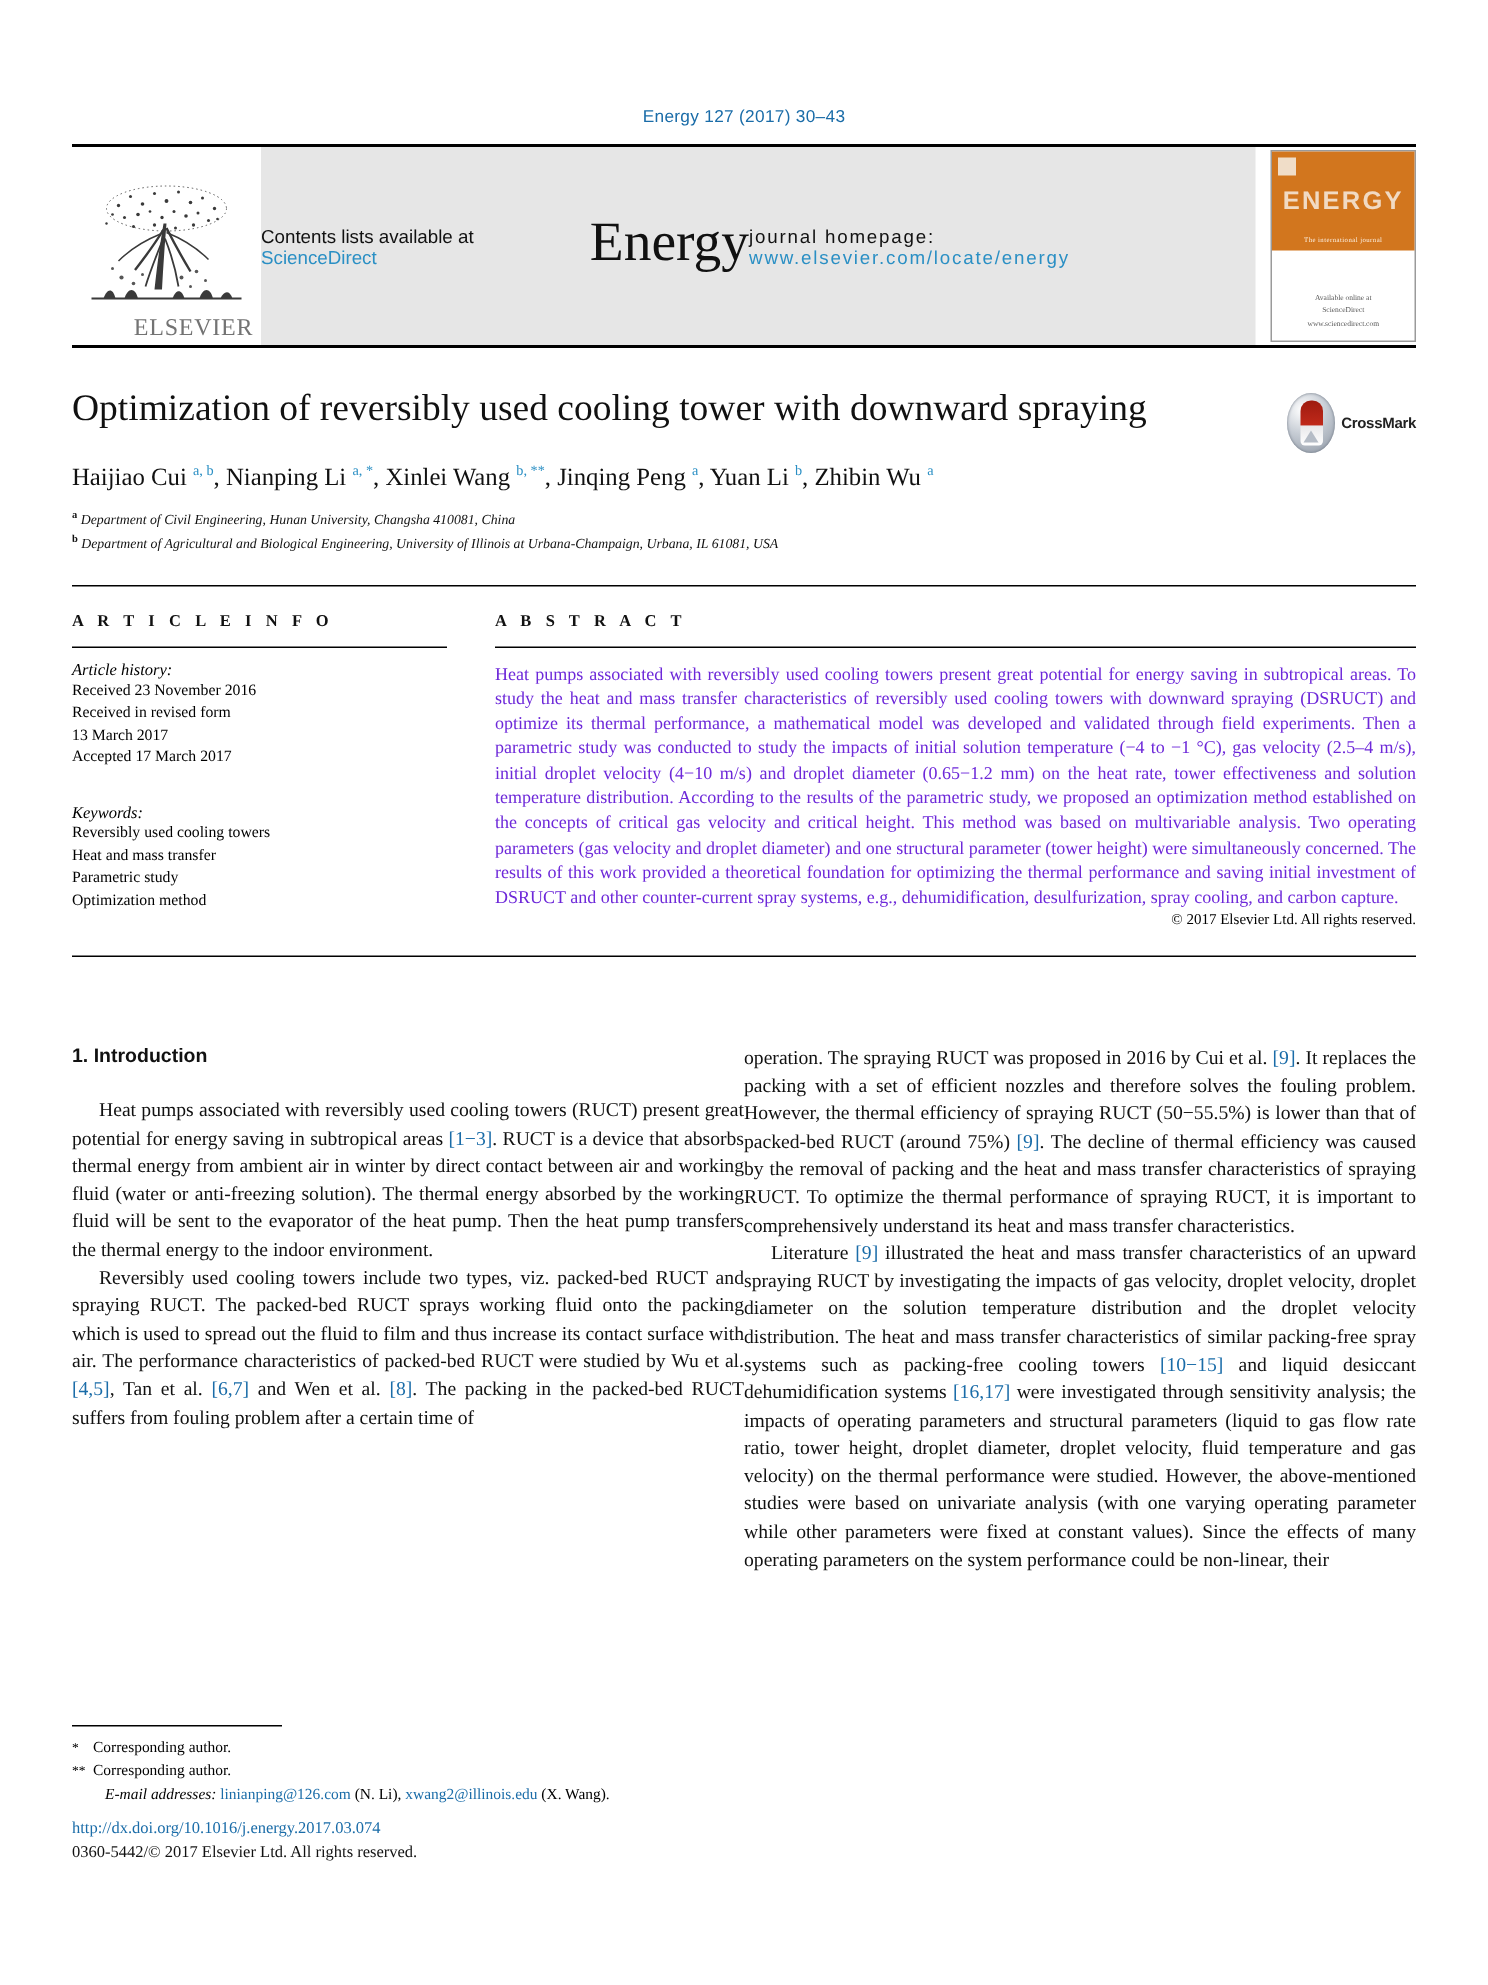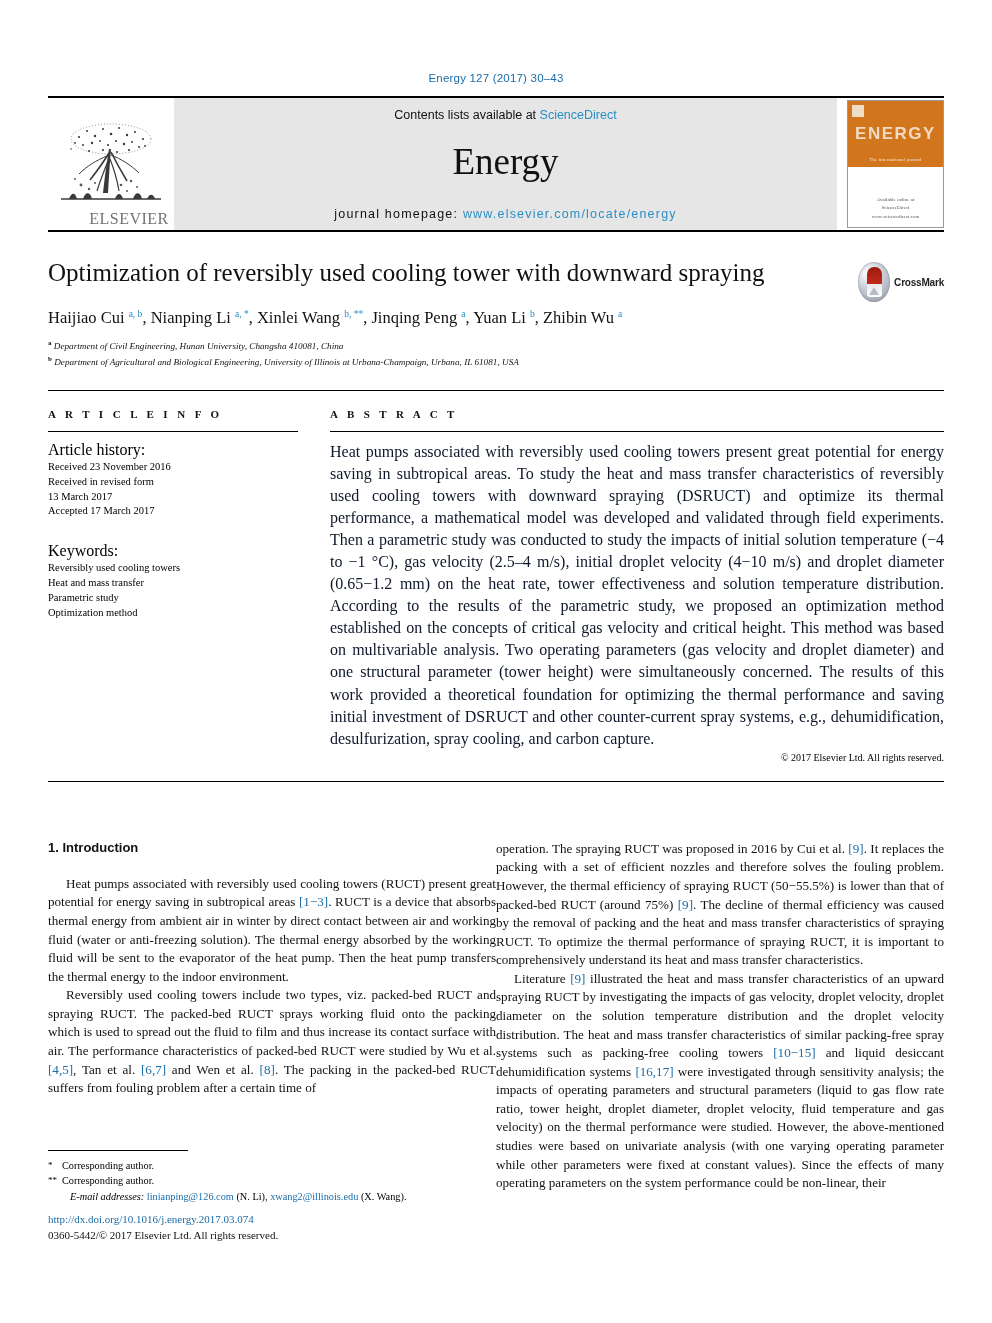--- a/index.html
+++ b/index.html
@@ -64,21 +64,21 @@
     letter-spacing: 0.5px;
     color: #737373;
     line-height: 1;
     font-weight: 400;
     margin-left: 36px;
   }
   .banner {
     flex: 1 1 auto;
     background: #e6e6e6;
     display: flex;
-    flex-direction: column;
+    flex-direction: row;
     justify-content: space-between;
     align-items: center;
     padding: 10px 0 9px 0;
     margin-right: 10px;
     box-sizing: border-box;
   }
   .contents-line {
     font-family: "Liberation Sans", sans-serif;
     font-size: 12.5px;
     color: #111;
@@ -271,33 +271,34 @@
     font-weight: bold;
     letter-spacing: 3.4px;
     color: #111;
     margin-bottom: 11px;
   }
   .hr-thin {
     border-top: 1.6px solid #000;
     margin-bottom: 9px;
   }
   .info-label {
-    font-size: 16px;
+    font-style: italic;
+    font-size: 11px;
     margin-bottom: 1px;
   }
   .info-list {
     font-size: 10.5px;
     line-height: 1.42;
   }
   .kw-block { margin-top: 23px; }
   .abstract-text {
-    font-size: 16px;
+    font-size: 12px;
     line-height: 1.38;
     text-align: justify;
-    color: #0f172a;
+    color: #6d28d9;
   }
   .copyright-line {
     text-align: right;
     font-size: 10px;
     margin-top: 2px;
   }
   .info-rule-bottom {
     margin: 18px 48px 0 48px;
     border-top: 1px solid #000;
   }

